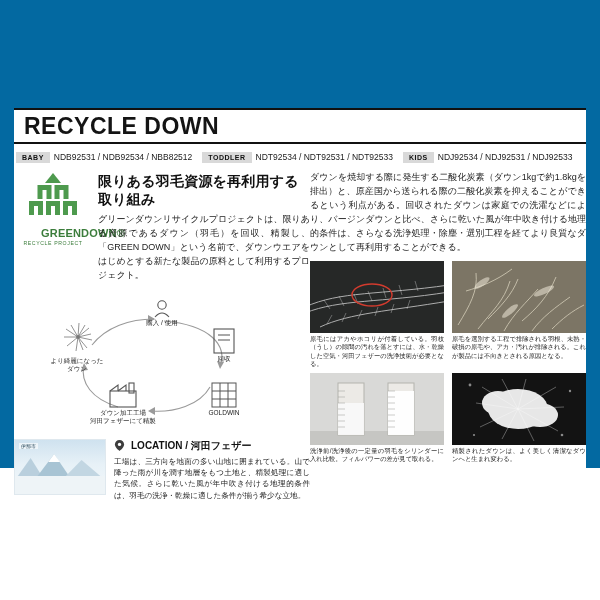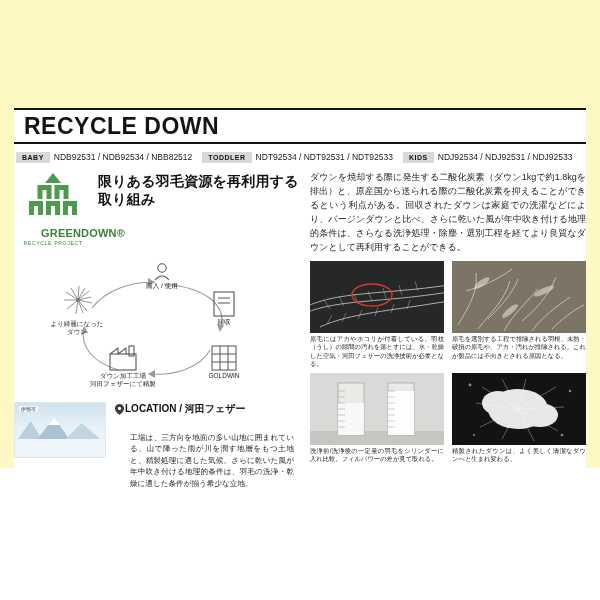--- a/index.html
+++ b/index.html
@@ -5,21 +5,21 @@
   html,body{margin:0;padding:0;}
   body{
     width:600px;height:600px;
     background:#ffffff;
     font-family:"Liberation Sans", sans-serif;
     overflow:hidden;
   }
   .page{
     position:relative;
     width:600px;height:468px;
-    background:#fef9c3;
+    background:#0369a1;
     text-decoration:underline;
   }
   .sheet{
     position:absolute;
     left:14px;top:108px;
     width:572px;height:384px;
     background:#ffffff;
   }
   
   .title-bar{
@@ -139,32 +139,32 @@
     position:absolute;bottom:0;left:0;width:100%;height:18px;
     background:#eef4f7;
   }
   .loc-img .cap{
     position:absolute;top:3px;left:4px;
     font-size:5px;color:#2a4a5c;background:rgba(255,255,255,.6);
     padding:0 2px;
   }
   .loc-text{flex:1;}
   .loc-title{
-    display:flex;align-items:center;gap:0;
+    display:flex;align-items:center;gap:6px;
     margin-bottom:3px;
   }
   .pin{
     width:11px;height:11px;flex:none;
   }
   .loc-title span.t{
     font-size:10px;font-weight:bold;color:#111;
   }
   .loc-body{
     font-size:7.6px;line-height:1.5;color:#1c1c1c;text-align:justify;
-    margin:16px;
+    margin:0;
   }
 
   
   .rtext{
     font-size:9px;
     line-height:1.55;
     color:#1c1c1c;
     text-align:justify;
     margin:0 0 6px 0;
   }
@@ -234,20 +234,21 @@
                   <rect x="19.5" y="17" width="4" height="9"></rect>
                   <rect x="36.5" y="17" width="4" height="9"></rect>
                 </g>
               </svg>
             </div>
             <div class="logo-name">GREENDOWN®</div>
             <div class="logo-sub">RECYCLE PROJECT</div>
           </div>
           <div class="head-txt">
             <h2>限りある羽毛資源を再利用する取り組み</h2>
+            <p>グリーンダウンリサイクルプロジェクトは、限りある資源であるダウン（羽毛）を回収、精製し、「GREEN DOWN」という名前で、ダウンウエアをはじめとする新たな製品の原料として利用するプロジェクト。</p>
           </div>
         </div>
 
         <div class="diagram">
           <svg width="296" height="148" viewBox="0 0 296 148">
 
             <g fill="none" stroke="#9a9a9a" stroke-width="1.1">
               <path d="M150 34 C196 38 214 58 206 80" marker-end=""></path>
               <path d="M196 100 C186 118 160 126 136 124"></path>
               <path d="M104 120 C78 112 66 96 70 78"></path>

